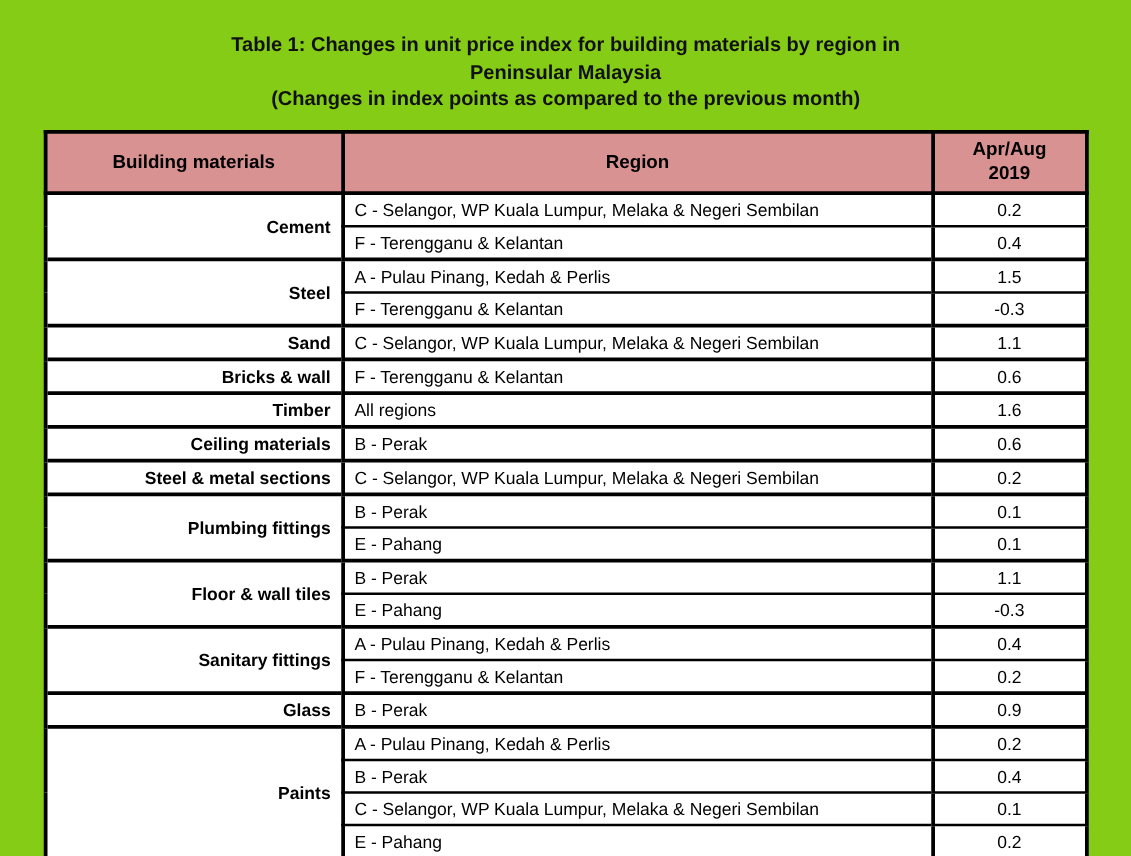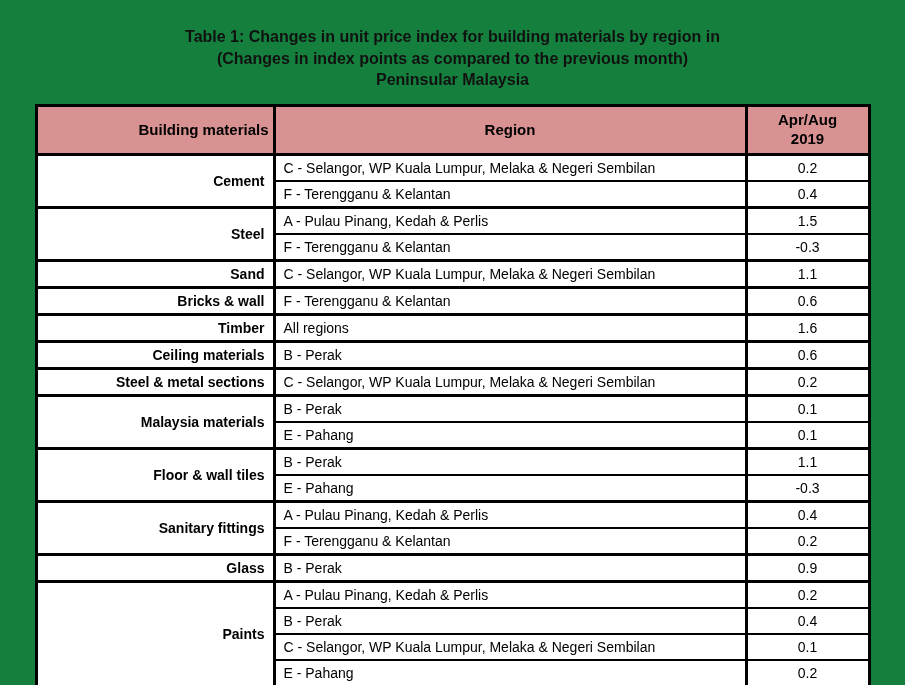--- a/index.html
+++ b/index.html
@@ -5,21 +5,21 @@
   html, body {
     margin: 0;
     padding: 0;
     background: #ffffff;
     font-family: "Liberation Sans", sans-serif;
     color: #000;
   }
   .page {
     width: 905px;
     height: 685px;
-    background: #15803d;
+    background: #84cc16;
     box-sizing: border-box;
     padding-top: 26px;
   }
   .title-block {
     text-align: center;
     font-weight: bold;
     font-size: 16px;
     line-height: 1.35;
     color: #111;
   }
@@ -67,33 +67,33 @@
   tr.group-start td { border-top: 3px solid #000; }
   table.data-table tr:last-child td { border-bottom: 3px solid #000; }
 </style>
 </head>
 <body>
 
 <div class="page">
 
   <div class="title-block">
     <div>Table 1: Changes in unit price index for building materials by region in</div>
+    <div>Peninsular Malaysia</div>
     <div>(Changes in index points as compared to the previous month)</div>
-    <div>Peninsular Malaysia</div>
   </div>
 
   <table class="data-table">
     <colgroup>
       <col class="c-material">
       <col class="c-region">
       <col class="c-value">
     </colgroup>
     <thead>
       <tr>
-        <th style="background: rgb(217, 146, 146); text-align: right;">Building materials</th>
+        <th style="background: rgb(217, 146, 146);">Building materials</th>
         <th style="background: rgb(217, 146, 146);">Region</th>
         <th class="th-value" style="background: rgb(217, 146, 146);">Apr/Aug
 2019</th>
       </tr>
     </thead>
     <tbody id="table-body">
 
     <tr class="group-start">
           <td class="material-cell" rowspan="2">Cement</td>
           <td class="region-cell">C - Selangor, WP Kuala Lumpur, Melaka &amp; Negeri Sembilan</td>
@@ -131,21 +131,21 @@
           <td class="material-cell" rowspan="1">Ceiling materials</td>
           <td class="region-cell">B - Perak</td>
           <td class="value-cell">0.6</td>
         </tr>
         <tr class="group-start">
           <td class="material-cell" rowspan="1">Steel &amp; metal sections</td>
           <td class="region-cell">C - Selangor, WP Kuala Lumpur, Melaka &amp; Negeri Sembilan</td>
           <td class="value-cell">0.2</td>
         </tr>
         <tr class="group-start">
-          <td class="material-cell" rowspan="2">Malaysia materials</td>
+          <td class="material-cell" rowspan="2">Plumbing fittings</td>
           <td class="region-cell">B - Perak</td>
           <td class="value-cell">0.1</td>
         </tr>
         <tr>
           <td class="region-cell">E - Pahang</td>
           <td class="value-cell">0.1</td>
         </tr>
         <tr class="group-start">
           <td class="material-cell" rowspan="2">Floor &amp; wall tiles</td>
           <td class="region-cell">B - Perak</td>

